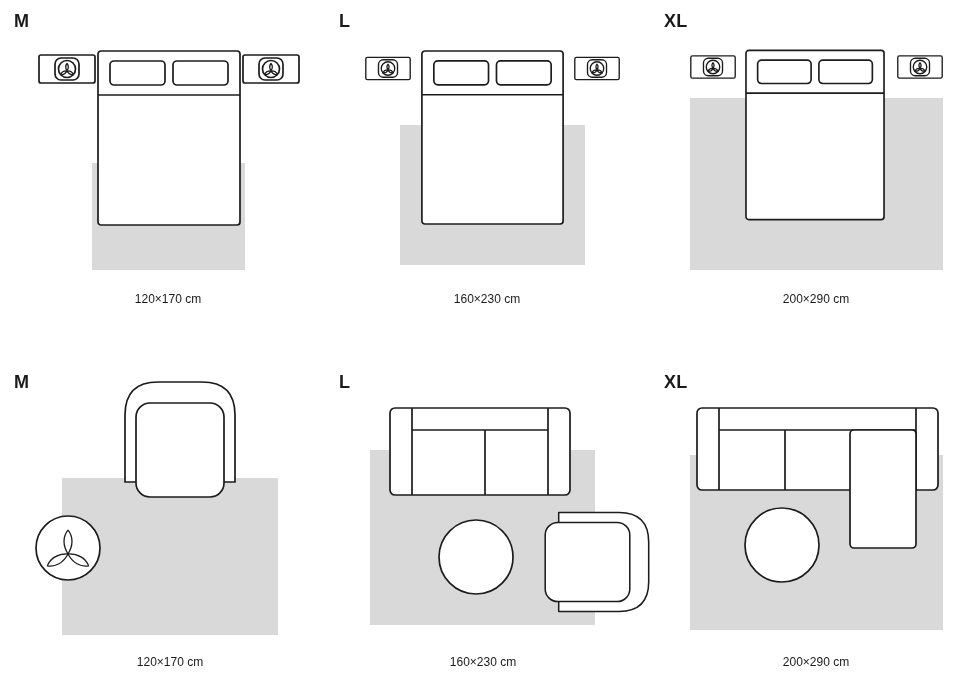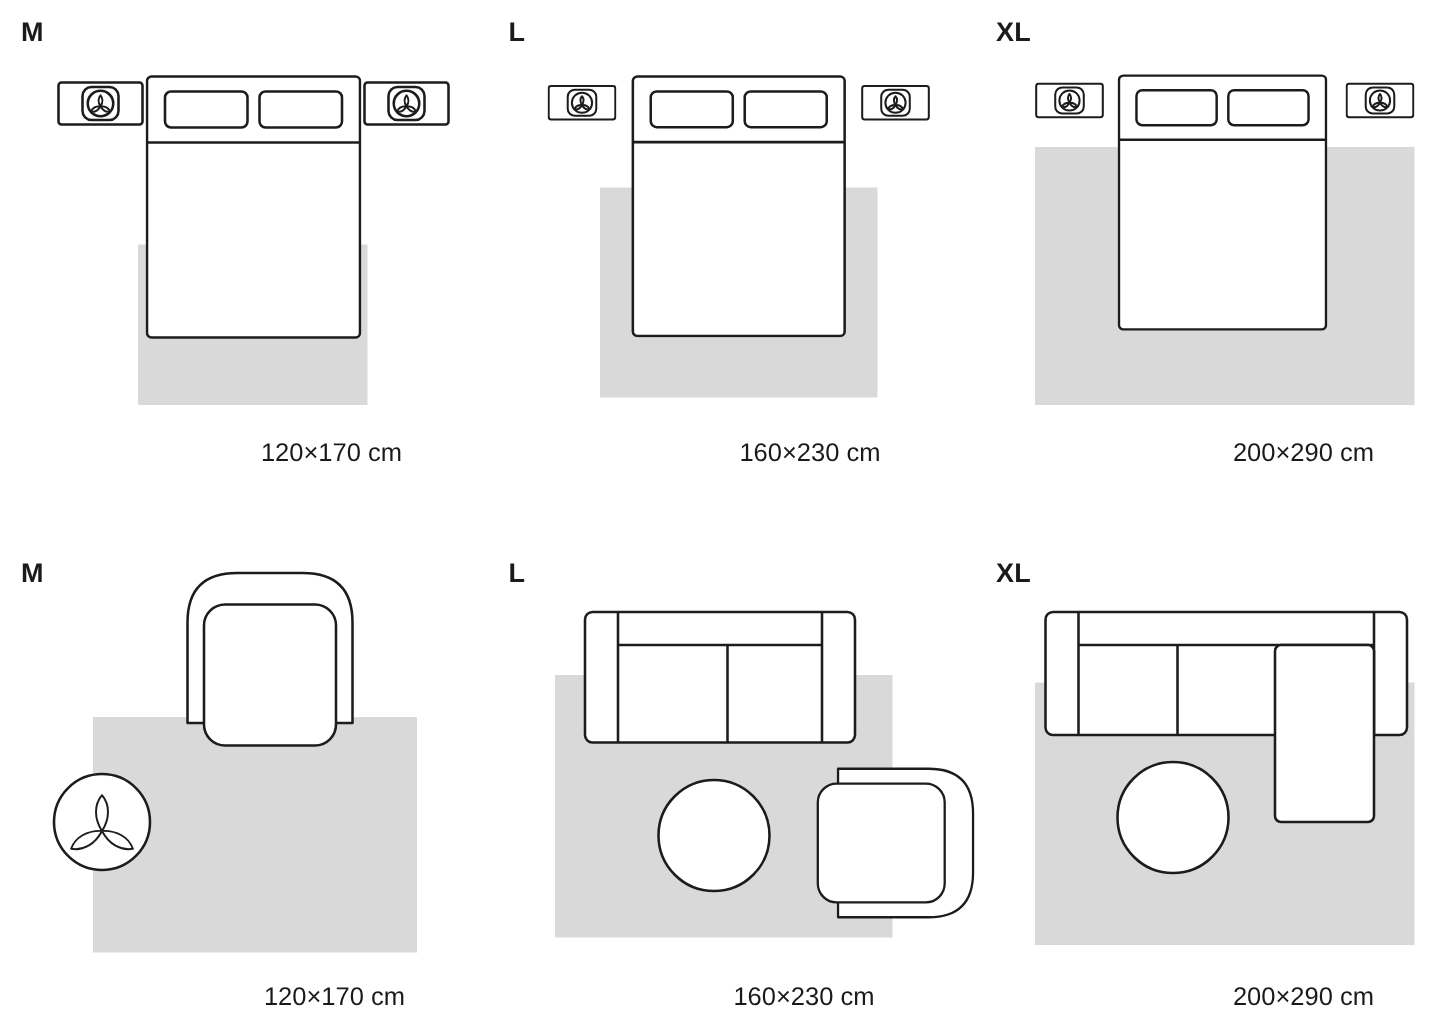--- a/index.html
+++ b/index.html
@@ -17,22 +17,22 @@
   .size-label {
     position: absolute;
     font-size: 18px;
     font-weight: 700;
     color: var(--text-color, #1a1a1a);
     letter-spacing: 0.2px;
   }
   .caption {
     position: absolute;
     width: 200px;
-    text-align: right;
-    font-size: 17px;
+    text-align: center;
+    font-size: 12px;
     color: var(--text-color, #1a1a1a);
   }
   svg.scene { position: absolute; display: block; }
   .rug  { fill: var(--rug-color, #d9d9d9); stroke: none; }
   .furn { fill: #ffffff; stroke: var(--outline-color, #1c1c1c); stroke-width: 1.7; stroke-linejoin: round; }
   .ln   { fill: none; stroke: var(--outline-color, #1c1c1c); stroke-width: 1.7; stroke-linecap: butt; }
   .leaf { fill: #ffffff; stroke: var(--outline-color, #1c1c1c); stroke-width: 1.3; vector-effect: non-scaling-stroke; stroke-linejoin: round; }
 </style>
 </head>
 <body>

